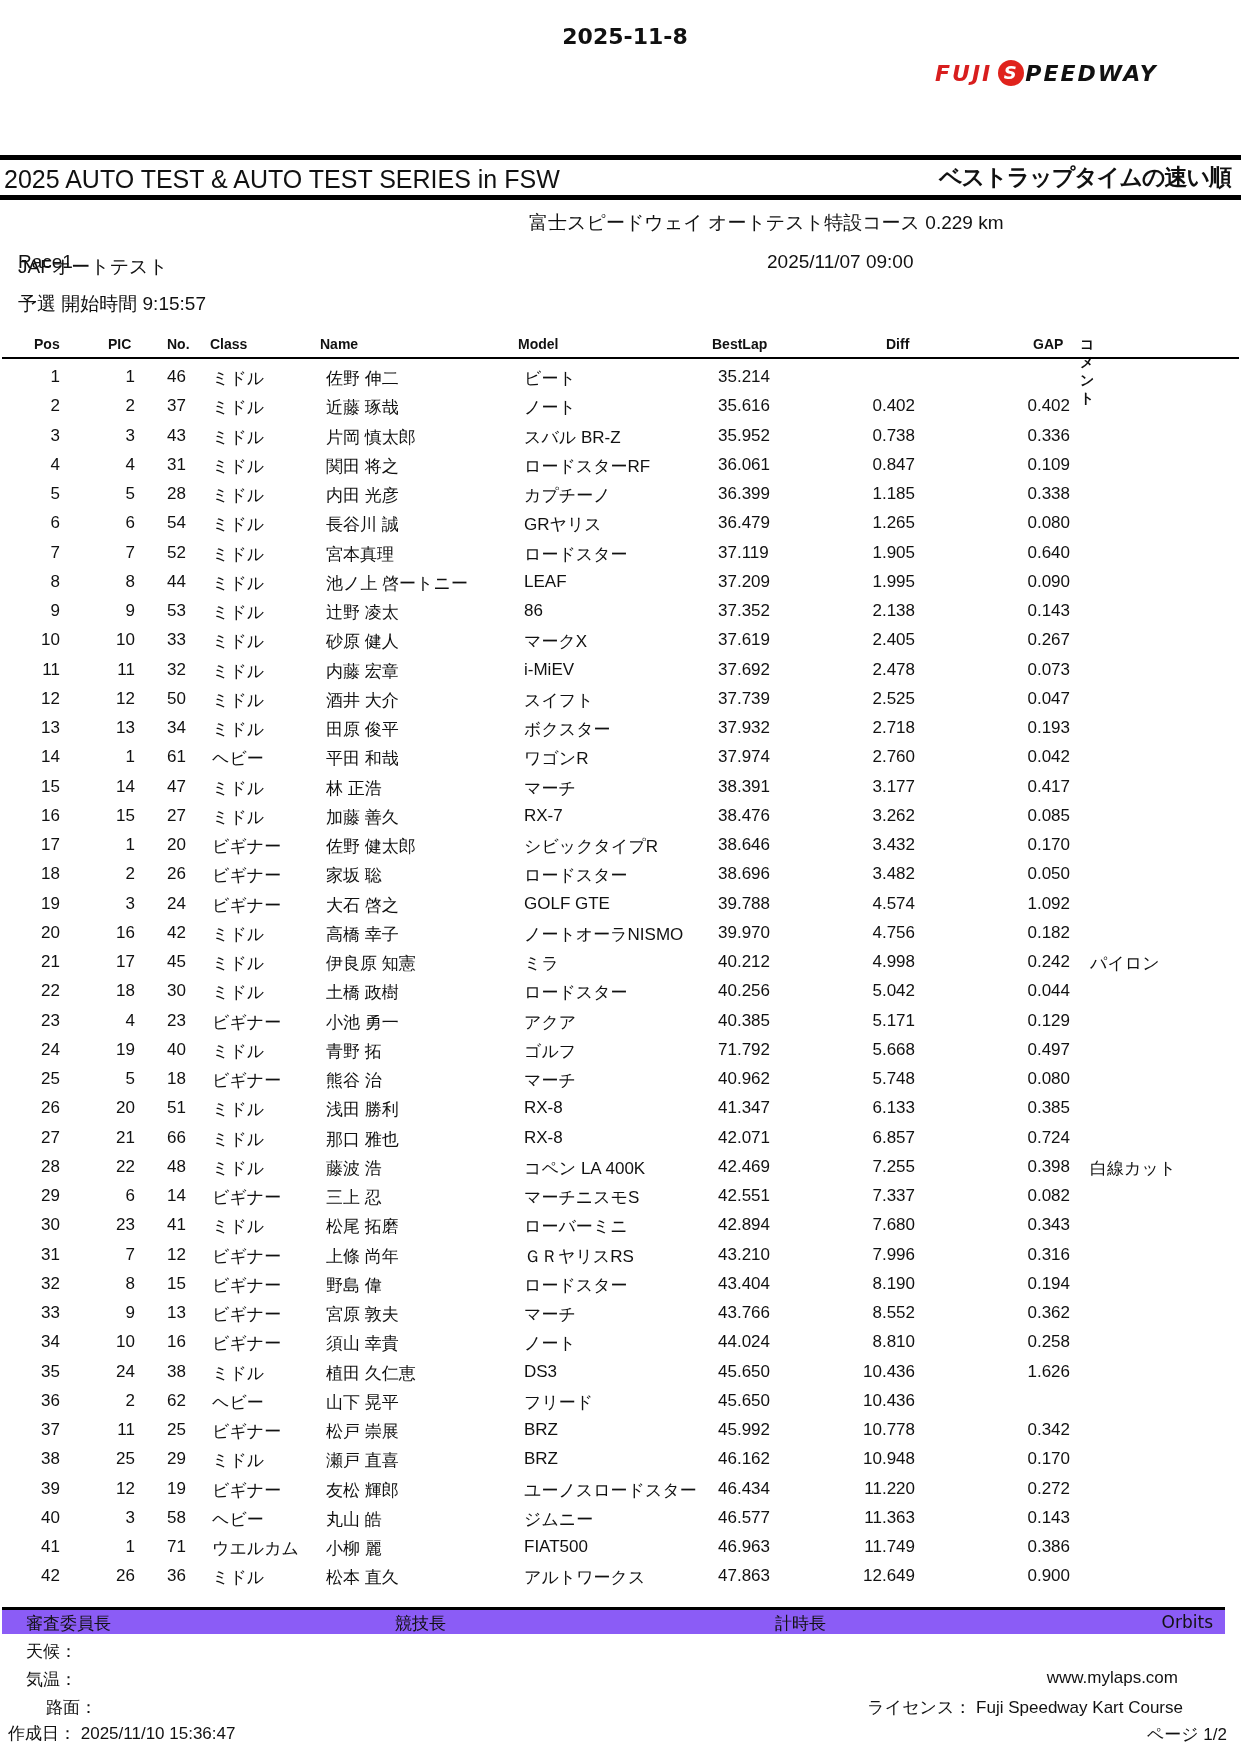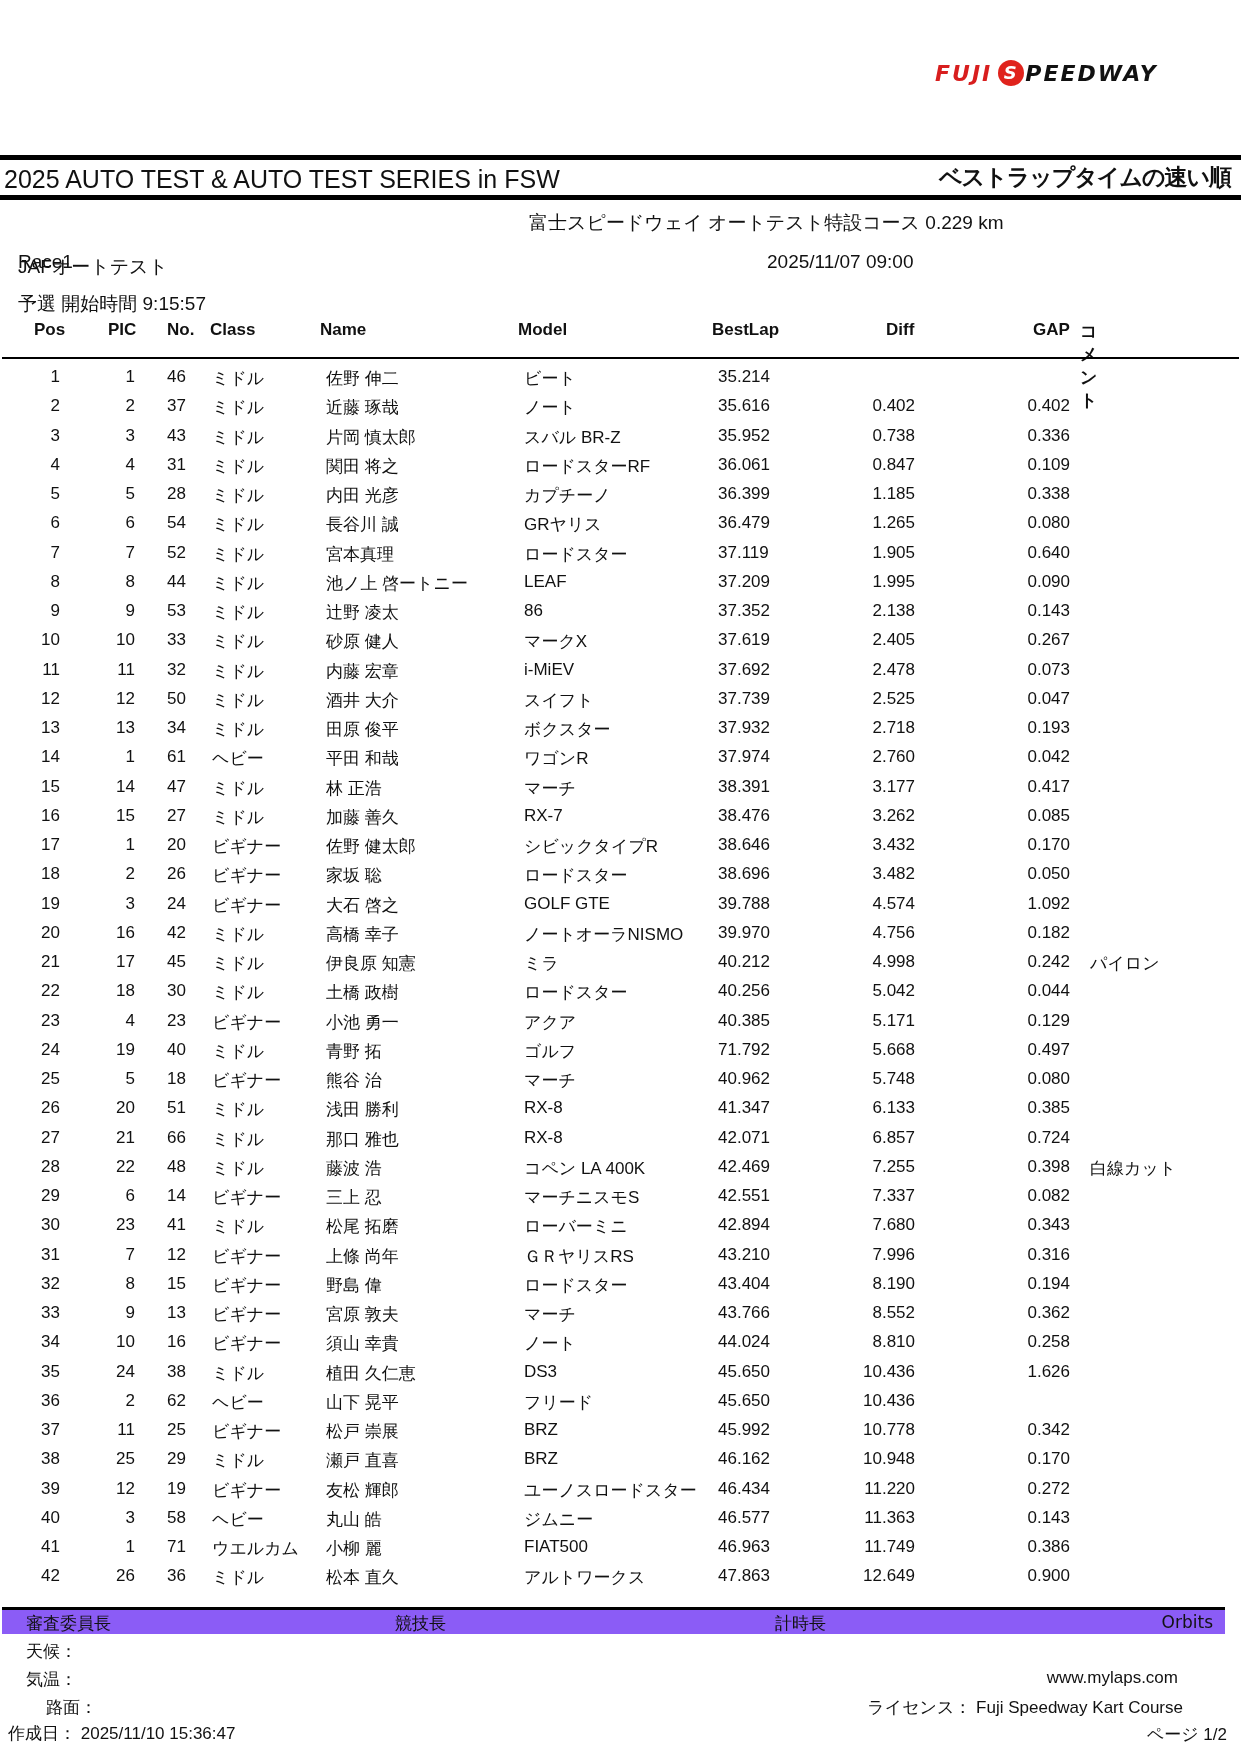--- a/index.html
+++ b/index.html
@@ -6,21 +6,21 @@
   body { width: 1241px; height: 1755px; position: relative; font-family: "DejaVu Sans", "Liberation Sans", sans-serif; color: #111; overflow: hidden; }
   .title-block { position: absolute; top: 22px; left: 300px; width: 650px; text-align: center; font-weight: bold; font-size: 22px; line-height: 30px; }
   .logo { position: absolute; top: 58px; left: 935px; width: 295px; height: 30px; font-family: "DejaVu Sans", sans-serif; font-weight: bold; font-style: italic; font-size: 22px; letter-spacing: 2px; display: flex; align-items: center; }
   .logo .fuji { color: #d81e1e; }
   .logo .s-circle { display: inline-block; width: 26px; height: 26px; border-radius: 50%; background: #e0231c; color: #fff; text-align: center; line-height: 26px; font-size: 18px; margin: 0 1px 0 6px; font-style: italic; }
   .logo .speedway { color: #111; }
   .rule-thick { position: absolute; left: 0; width: 1241px; height: 5px; background: #000; }
   .banner-left { position: absolute; top: 165px; left: 4px; font-size: 25px; font-family: "Liberation Sans", sans-serif; }
   .banner-right { position: absolute; top: 162px; right: 10px; font-size: 23px; font-weight: bold; letter-spacing: -1px; }
   .info { position: absolute; font-size: 19px; font-family: "Liberation Sans", sans-serif; }
-  .table-head { position: absolute; top: 320px; left: 0; width: 989px; height: 22px; font-weight: bold; font-size: 17px; font-family: "Liberation Sans", sans-serif; }
+  .table-head { position: absolute; top: 336px; left: 0; width: 989px; height: 22px; font-weight: bold; font-size: 14px; font-family: "Liberation Sans", sans-serif; }
   .head-rule { position: absolute; top: 357px; left: 2px; width: 1237px; height: 2px; background: #000; }
   .rows { position: absolute; top: 363px; left: 0; width: 1241px; }
   .row { position: relative; height: 29.25px; font-size: 17px; font-family: "Liberation Sans", sans-serif; }
   .cell { position: absolute; top: 4px; white-space: nowrap; }
   .c-pos { left: 30px; width: 30px; text-align: right; }
   .c-pic { left: 105px; width: 30px; text-align: right; }
   .c-no { left: 167px; width: 30px; text-align: left; }
   .c-class { left: 212px; }
   .c-name { left: 326px; }
   .c-model { left: 524px; }
@@ -31,20 +31,21 @@
   .h { position: absolute; top: 0; }
   .footer-rule { position: absolute; top: 1607px; left: 2px; width: 1223px; height: 3px; background: #000; }
   .footer-bar { position: absolute; top: 1610px; left: 2px; width: 1223px; height: 24px; background: #8b5cf6; font-size: 17px; }
   .footer-bar span { position: absolute; top: 2px; }
   .foot { position: absolute; font-size: 17px; font-family: "Liberation Sans", sans-serif; }
 </style>
 </head>
 <body>
 
 <div class="title-block">
+  <div>2025-11-8</div>
 </div>
 
 <div class="logo">
   <span class="fuji">FUJI</span>
   <span class="s-circle">S</span>
   <span class="speedway">PEEDWAY</span>
 </div>
 
 <div class="rule-thick" style="top:155px;"></div>
 <div class="banner-left">2025 AUTO TEST &amp; AUTO TEST SERIES in FSW</div>

